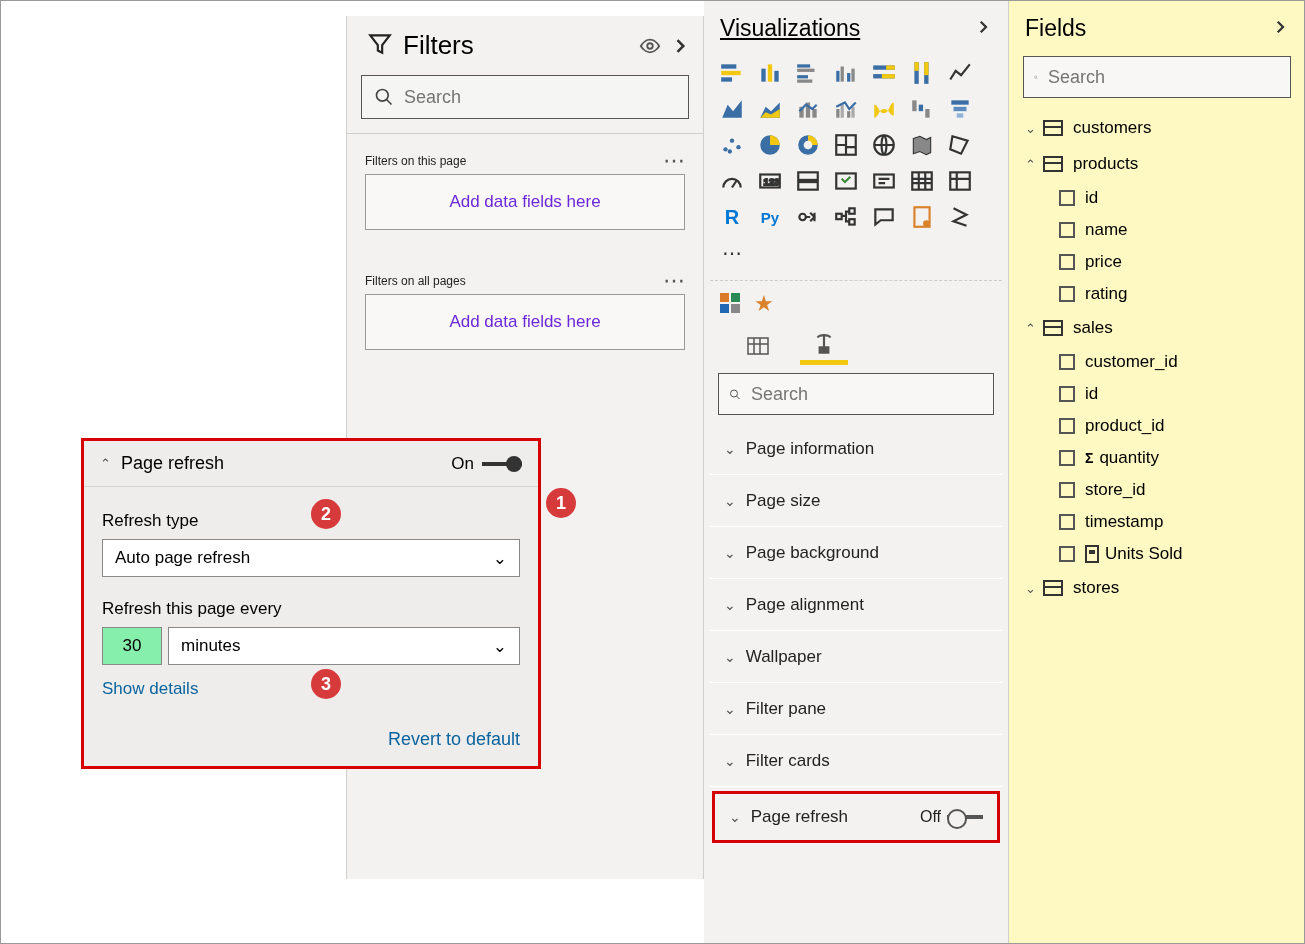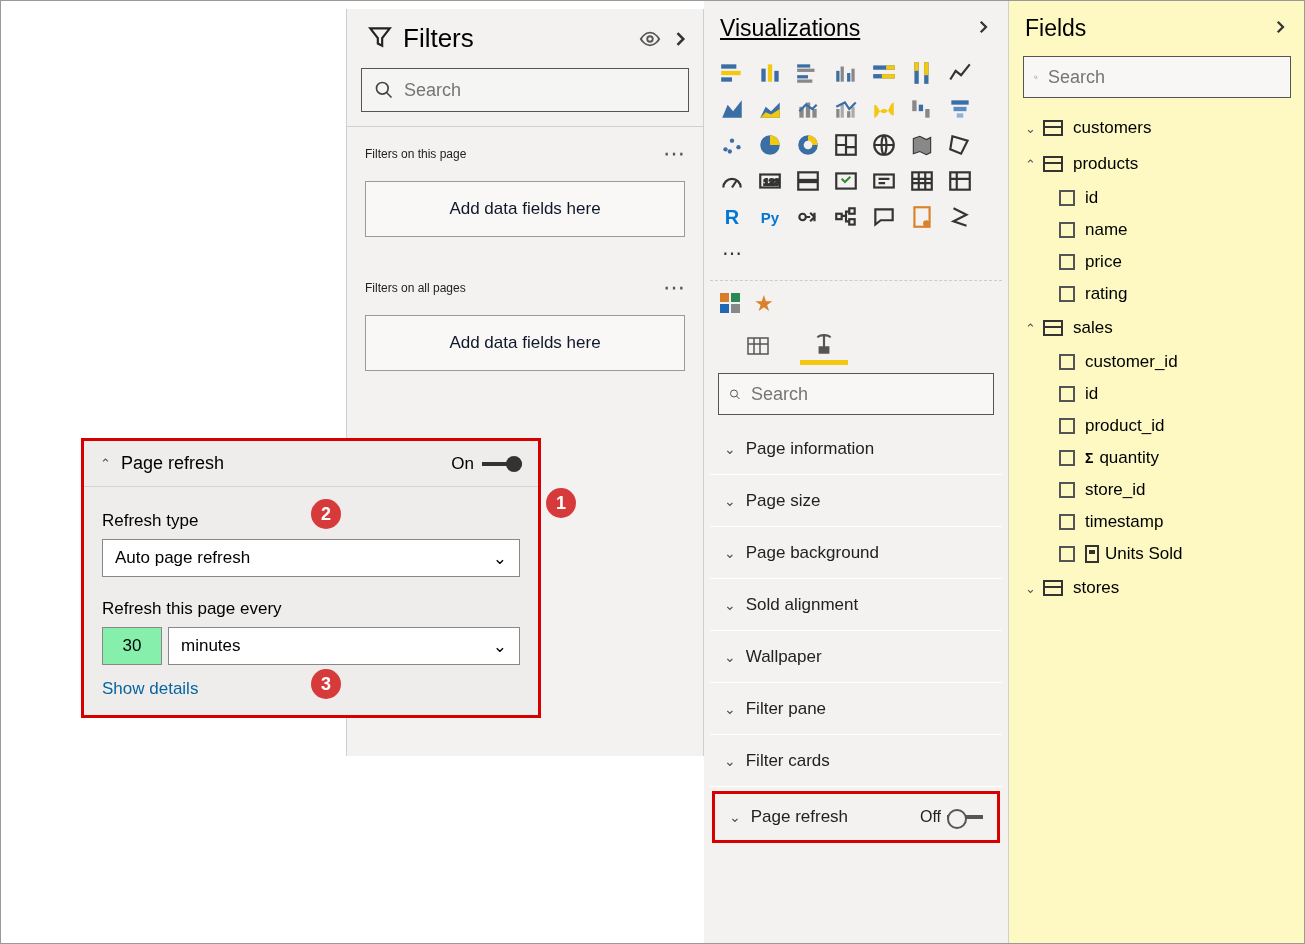--- a/index.html
+++ b/index.html
@@ -1,32 +1,32 @@
 <!DOCTYPE html>
 <html><head>
 <meta charset="utf-8">
 <style>
 * { box-sizing: border-box; margin: 0; padding: 0; font-family: "Segoe UI", Arial, sans-serif; }
 body { background: #fff; width: 1305px; height: 944px; overflow: hidden; border: 1px solid #999; position: relative; }
 .canvas { position: absolute; left: 0; top: 0; width: 345px; height: 944px; background: #fff; }
 
 
-.filters-pane { position: absolute; left: 345px; top: 8px; width: 358px; height: 747px; background: #f3f2f1; border-left: 1px solid #cfcfcf; border-right: 1px solid #cfcfcf; }
+.filters-pane { position: absolute; left: 345px; top: 15px; width: 358px; height: 863px; background: #f3f2f1; border-left: 1px solid #cfcfcf; border-right: 1px solid #cfcfcf; }
 .filters-header { display:flex; align-items:center; padding: 14px 8px 14px 20px; }
 .funnel-icon svg { width: 26px; height: 26px; stroke:#222;}
 .filters-title { font-size: 26px; margin-left: 10px; font-weight:400; flex:1;}
 .eye-icon, .collapse-right { width:30px; display:flex; justify-content:center; color:#444;}
 .search-box { margin: 0 14px 14px; height: 44px; border:1px solid #555; display:flex; align-items:center; padding:0 12px; background:#f5f5f4;}
 .search-box svg { width:20px; height:20px; stroke:#444; margin-right:10px;}
 .search-box input { flex:1; border:none; outline:none; background:transparent; font-size:18px; color:#555;}
 .filter-section { border-top:1px solid #cfcfcf; padding: 14px 18px; }
 .fs-row { display:flex; align-items:center;}
 .fs-label { font-size:12px; color:#222; flex:1;}
 .fs-more { font-size:22px; color:#555; cursor:pointer;}
-.drop-target { margin-top:14px; height:56px; border:1px solid #999; display:flex; align-items:center; justify-content:center; font-size:17px; color:#0f172a; background:#f9f8f7;}
+.drop-target { height:56px; border:1px solid #999; display:flex; align-items:center; justify-content:center; font-size:17px; color:#6d28d9; background:#f9f8f7;}
 
 
 .viz-pane { position:absolute; left:703px; top:0; width:305px; height:944px; background:#f3f2f1; border-right:1px solid #cfcfcf; padding:0 6px; }
 .viz-header { display:flex; align-items:center; padding:14px 10px;}
 .viz-title { font-size:23px; flex:1;text-decoration:underline;}
 .viz-collapse { font-size:22px; color:#333;}
 .viz-grid { display:flex; flex-wrap:wrap; gap:2px; padding: 0 4px; border-bottom:1px dashed #ccc; padding-bottom:10px;}
 .viz-tile { width:36px; height:34px; display:flex; align-items:center; justify-content:center; font-size:22px; color:#333; cursor:pointer; }
 .viz-tile svg { width:26px; height:26px; }
 .viz-pytext { font-size:15px; font-weight:700; color:#0078d4; }
@@ -408,21 +408,21 @@
       <div class="format-item">
         <span class="chev">⌄</span>
         <span>Page size</span>
       </div>
       <div class="format-item">
         <span class="chev">⌄</span>
         <span>Page background</span>
       </div>
       <div class="format-item">
         <span class="chev">⌄</span>
-        <span>Sold alignment</span>
+        <span>Page alignment</span>
       </div>
       <div class="format-item">
         <span class="chev">⌄</span>
         <span>Wallpaper</span>
       </div>
       <div class="format-item">
         <span class="chev">⌄</span>
         <span>Filter pane</span>
       </div>
       <div class="format-item">
@@ -542,17 +542,18 @@
     <div class="form-label" style="margin-top:22px">Refresh this page every</div>
     <div class="num-row">
       <input class="num-input" value="30" style="">
       <div class="unit-select">
         <span>minutes</span>
         <span>⌄</span>
       </div>
     </div>
     <span class="show-details">Show details</span>
   </div>
+  <div class="revert">Revert to default</div>
 </div>
 
 <div class="badge" style="left:545px;top:487px">1</div>
 <div class="badge" style="left:310px;top:498px">2</div>
 <div class="badge" style="left:310px;top:668px">3</div>
 
 </body></html>

